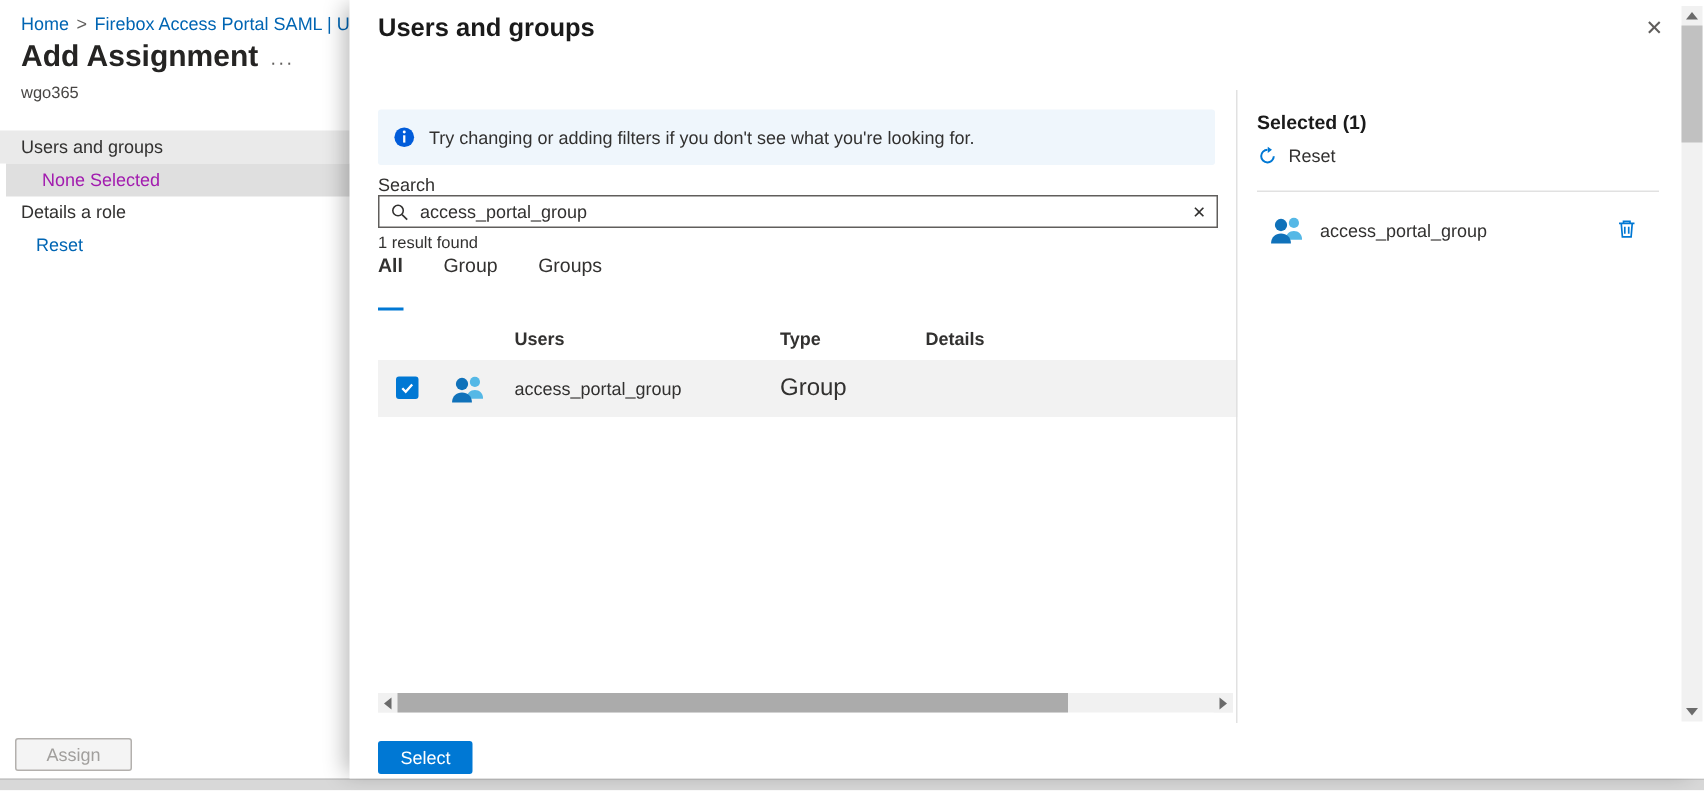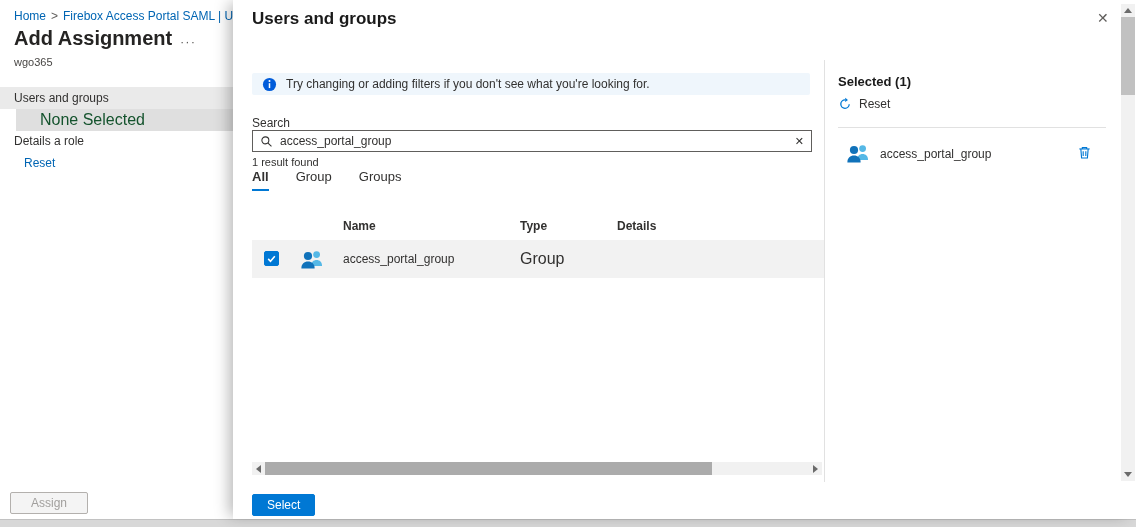--- a/index.html
+++ b/index.html
@@ -8,41 +8,41 @@
   .app { position:relative; width:1136px; height:527px; background:#fff; overflow:hidden; }
 
   
   .breadcrumb { position:absolute; left:14px; top:9px; font-size:12px; white-space:nowrap; }
   .breadcrumb a { color:#0065b3; text-decoration:none; cursor:pointer; }
   .breadcrumb .sep { color:#605e5c; margin:0 5px; }
   .page-title { position:absolute; left:14px; top:27px; font-size:20px; font-weight:700; color:#252423; }
   .more-dots { position:absolute; left:180px; top:34px; color:#605e5c; font-size:13px; letter-spacing:1px; cursor:pointer; }
   .subtitle { position:absolute; left:14px; top:56px; font-size:11px; color:#484644; }
   .lp-row1 { position:absolute; left:0; top:87px; width:233px; height:22px; background:#eaeaea; line-height:22px; padding-left:14px; font-size:12px; color:#323130; }
-  .lp-row2 { position:absolute; left:16px; top:109px; width:233px; height:22px; background:#dfdfdf; line-height:22px; padding-left:24px; font-size:16px; color:#14532d; cursor:pointer; }
+  .lp-row2 { position:absolute; left:4px; top:109px; width:233px; height:22px; background:#dfdfdf; line-height:22px; padding-left:24px; font-size:12px; color:#a21caf; cursor:pointer; }
   .select-role { position:absolute; left:14px; top:134px; font-size:12px; }
   .user-link { position:absolute; left:24px; top:156px; font-size:12px; color:#0065b3; cursor:pointer; }
   .assign-btn { position:absolute; left:10px; top:492px; width:78px; height:22px; background:#f4f4f4; border:1px solid #b3b0ad; color:#a19f9d; font-size:12px; border-radius:2px; font-family:inherit; }
   .bottom-strip { position:absolute; left:0; top:519px; width:1136px; height:8px; background:#d8d8d8; border-top:1px solid #c2c2c2; }
 
   
   .flyout { position:absolute; left:233px; top:0; width:903px; height:519px; background:#fff; box-shadow:-7px 0 14px -3px rgba(0,0,0,0.28); }
   .panel-title { position:absolute; left:19px; top:9px; font-size:17px; font-weight:700; color:#1a1a1a; }
   .panel-close { position:absolute; left:864px; top:10px; font-size:14px; color:#605e5c; cursor:pointer; background:none; border:none; font-family:inherit; }
 
-  .info-banner { position:absolute; left:19px; top:73px; width:558px; height:22px; background:#eff6fc; border-radius:2px; display:flex; align-items:center; padding:0 10px; gap:9px; font-size:12px; color:#323130; }
+  .info-banner { position:absolute; left:19px; top:73px; width:558px; height:37px; background:#eff6fc; border-radius:2px; display:flex; align-items:center; padding:0 10px; gap:9px; font-size:12px; color:#323130; }
 
   .search-label { position:absolute; left:19px; top:116px; font-size:12px; }
   .search-box { position:absolute; left:19px; top:130px; width:560px; height:22px; border:1px solid #605e5c; background:#fff; display:flex; align-items:center; padding:0 7px; gap:7px; }
   .search-box input { border:none; outline:none; flex:1; font-size:12px; font-family:inherit; color:#323130; background:transparent; }
   .search-clear { color:#323130; font-size:11px; cursor:pointer; background:none; border:none; font-family:inherit; }
   .results { position:absolute; left:19px; top:156px; font-size:11px; }
 
   .tabs { position:absolute; left:19px; top:169px; display:flex; gap:27px; font-size:13px; }
-  .tab { padding-bottom:5px; cursor:pointer; color:#323130; }
+  .tab { padding-bottom:21px; cursor:pointer; color:#323130; }
   .tab.active { font-weight:700; border-bottom:2px solid #0078d4; }
 
   .col-head { position:absolute; top:219px; font-size:12px; font-weight:700; color:#323130; }
   .col-name { left:110px; } .col-type { left:287px; } .col-details { left:384px; }
 
   .result-row { position:absolute; left:19px; top:240px; width:573px; height:38px; background:#f2f2f2; cursor:pointer; }
   .row-check { position:absolute; left:12px; top:11px; width:15px; height:15px; background:#0078d4; border:1px solid #0078d4; border-radius:2px; display:flex; align-items:center; justify-content:center; cursor:pointer; }
   .row-icon { position:absolute; left:46px; top:5px; width:28px; height:28px; }
   .row-name { position:absolute; left:91px; top:0; line-height:38px; font-size:12px; }
   .row-type { position:absolute; left:268px; top:0; line-height:38px; font-size:16px; }
@@ -124,21 +124,21 @@
       <button class="search-clear">✕</button>
     </div>
     <div class="results">1 result found</div>
 
     <div class="tabs">
       <span class="tab active">All</span>
       <span class="tab">Group</span>
       <span class="tab">Groups</span>
     </div>
 
-    <div class="col-head col-name">Name</div>
+    <div class="col-head col-name">Users</div>
     <div class="col-head col-type">Type</div>
     <div class="col-head col-details">Details</div>
 
     <div class="result-row">
       <span class="row-check">
         <svg width="11" height="11" viewBox="0 0 12 12">
           <path d="M2.4 6.4l2.5 2.6 4.7-5.4" stroke="#fff" stroke-width="1.7" fill="none"></path>
         </svg>
       </span>
       <span class="row-icon">

